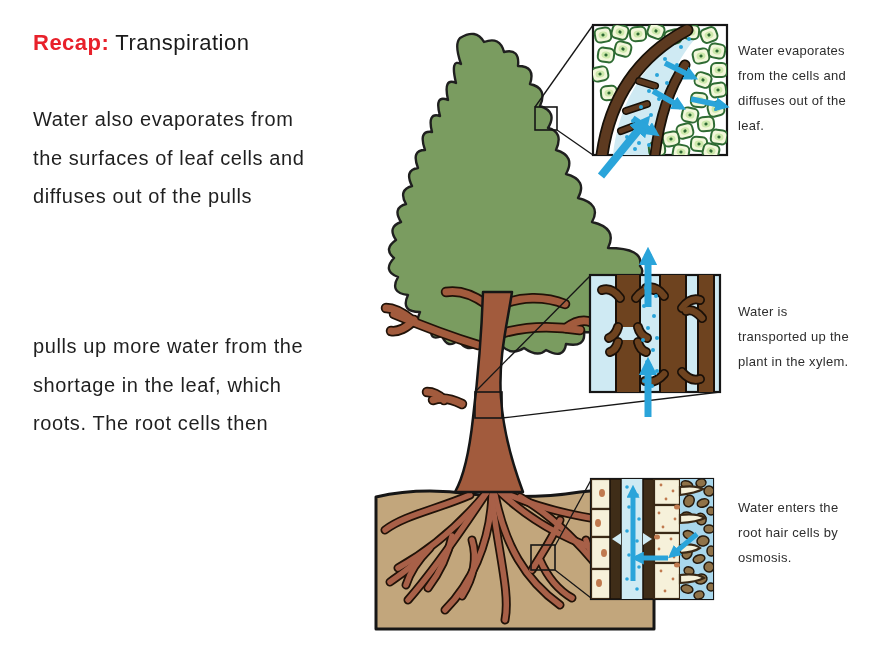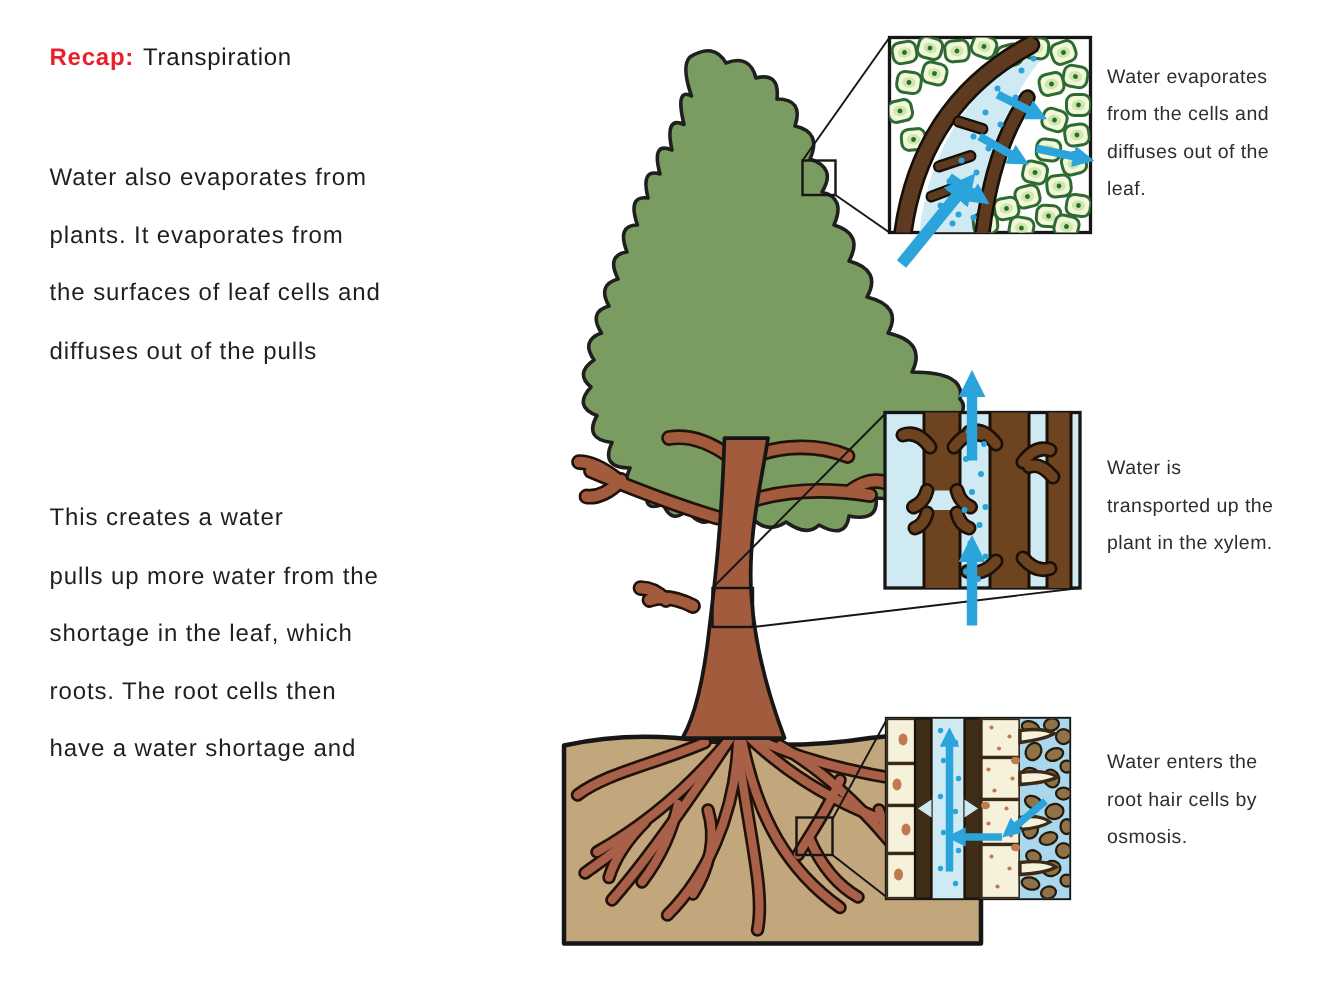--- a/index.html
+++ b/index.html
@@ -1,24 +1,24 @@
 <!DOCTYPE html>
 <html><head>
 <meta charset="utf-8">
 <style>
   html,body{margin:0;padding:0;background:#ffffff;}
   body{width:883px;height:664px;position:relative;overflow:hidden;
        font-family:"Liberation Sans","DejaVu Sans",sans-serif;color:#1f1f1f;}
   .fig{position:absolute;left:0;top:0;}
   .text-col{position:absolute;left:33px;top:30px;width:340px;}
-  .title{font-size:16px;letter-spacing:.5px;}
+  .title{font-size:22px;letter-spacing:.5px;}
   .title .pre{color:#e8212b;font-weight:700;}
   .title .main{color:#1a1a1a;font-weight:400;margin-left:6px;}
   .para{position:absolute;left:33px;width:345px;}
-  .para .line{font-size:16px;letter-spacing:.6px;line-height:38.5px;white-space:nowrap;}
+  .para .line{font-size:20px;letter-spacing:.6px;line-height:38.5px;white-space:nowrap;}
   #para1{top:100px;}
   #para2{top:327px;}
   .ann{position:absolute;width:150px;color:#2d2d2d;}
   .ann .line{font-size:13px;letter-spacing:.3px;line-height:25px;white-space:nowrap;}
   #ann-leaf{left:738px;top:38px;}
   #ann-xylem{left:738px;top:299px;}
   #ann-root{left:738px;top:495px;}
   
   .conn{stroke:#161616;stroke-width:1.3;fill:none;}
   .zsq{fill:none;stroke:#161616;stroke-width:1.6;}
@@ -495,31 +495,28 @@
 </svg>
 
 <div class="text-col">
   <div class="title">
     <span class="pre">Recap:</span><span class="main">Transpiration</span>
   </div>
 </div>
 
 <div class="para" id="para1">
   <div class="line">Water also evaporates from</div>
-  <div class="line">plants. It evaporates from</div>
   <div class="line">the surfaces of leaf cells and</div>
   <div class="line">diffuses out of the pulls</div>
 </div>
 
 <div class="para" id="para2">
-  <div class="line">This creates a water</div>
   <div class="line">pulls up more water from the</div>
   <div class="line">shortage in the leaf, which</div>
   <div class="line">roots. The root cells then</div>
-  <div class="line">have a water shortage and</div>
 </div>
 
 <div class="ann" id="ann-leaf">
   <div class="line">Water evaporates</div>
   <div class="line">from the cells and</div>
   <div class="line">diffuses out of the</div>
   <div class="line">leaf.</div>
 </div>
 
 <div class="ann" id="ann-xylem">

